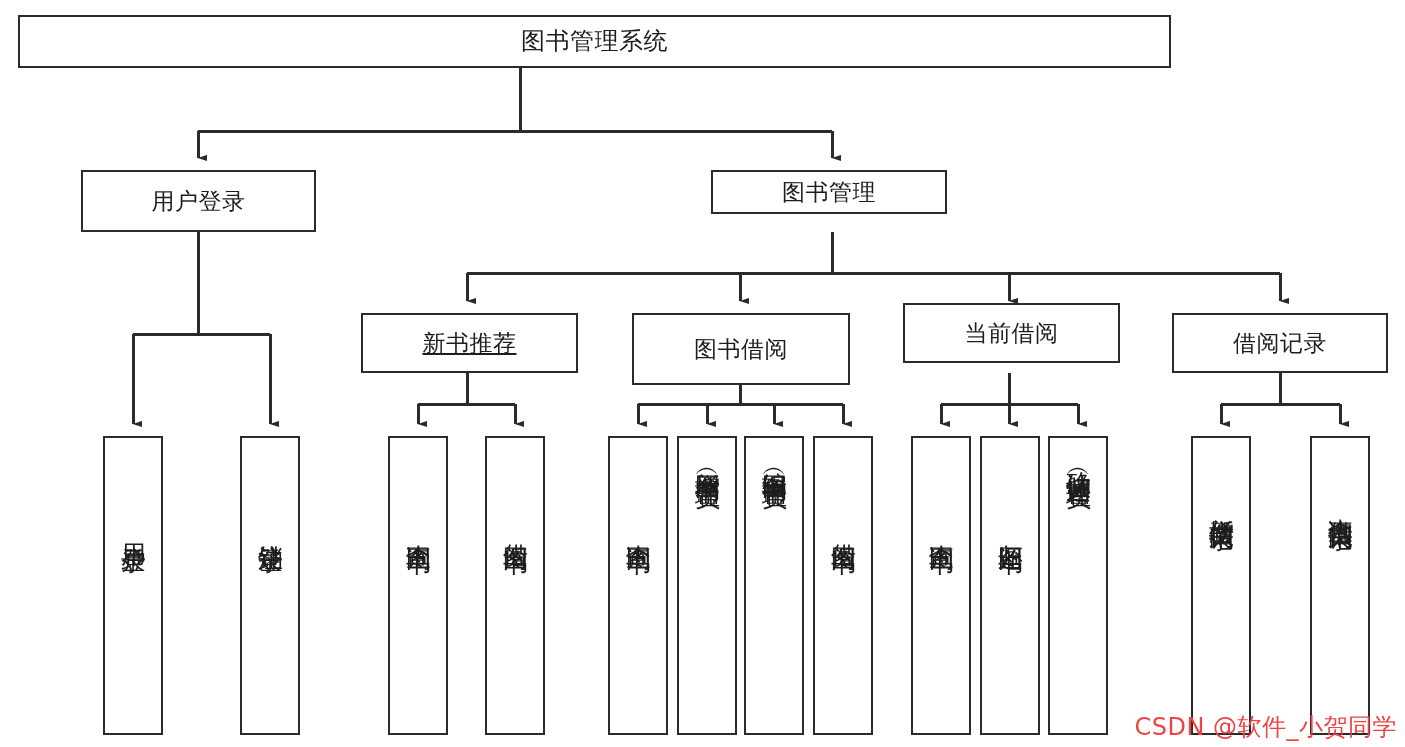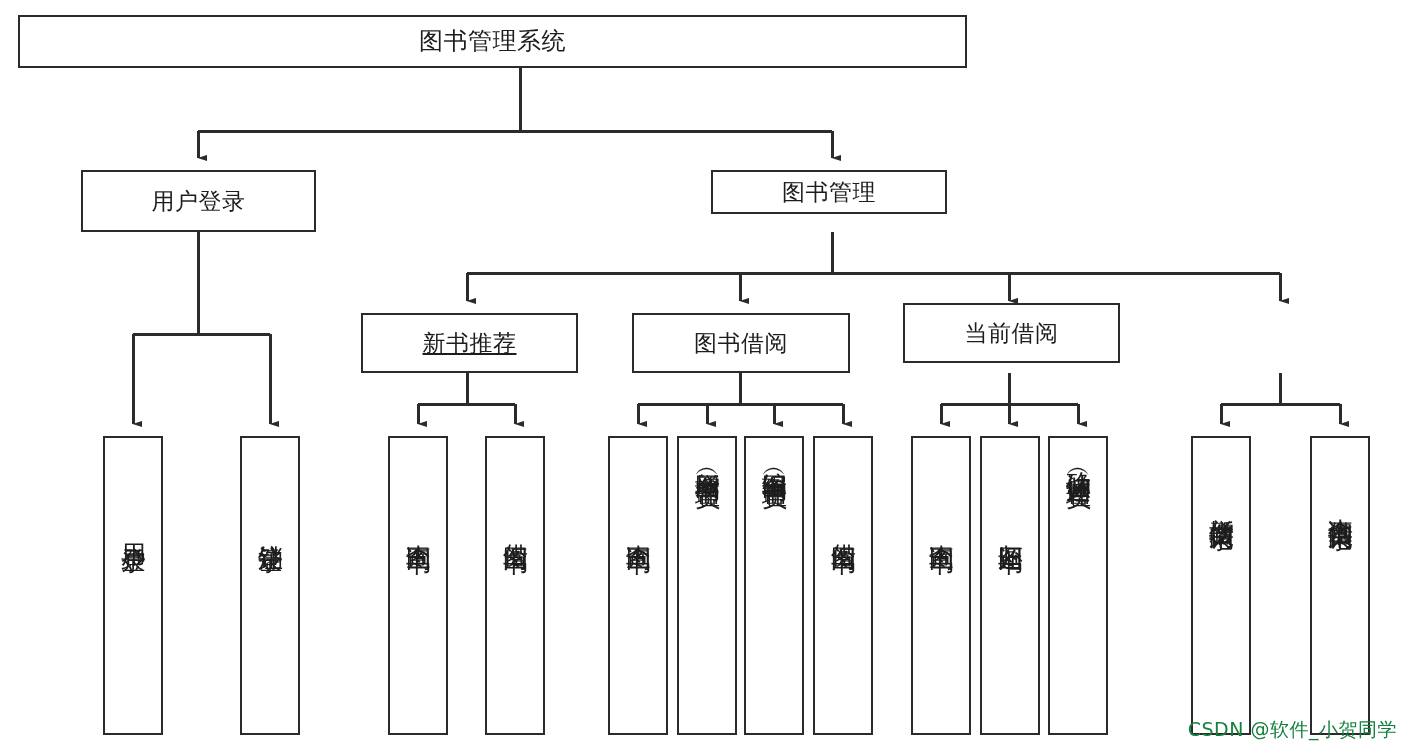--- a/index.html
+++ b/index.html
@@ -64,22 +64,22 @@
   .node.vertical.mid .node-label {
     margin-top: 46px;
   }
   .node.vertical.lowmid .node-label {
     margin-top: 72px;
   }
   #watermark {
     position: absolute;
     right: 8px;
     bottom: 4px;
-    font-size: 19px;
-    color: #15803d;
+    font-size: 24px;
+    color: #ef4444;
     white-space: nowrap;
     letter-spacing: 0.5px;
   }
 </style>
 </head>
 <body>
 
 <div id="diagram-root">
 
   <svg id="edge-layer" viewBox="0 0 1405 747" width="1405" height="747" xmlns="http://www.w3.org/2000/svg">
@@ -125,40 +125,43 @@
       <path d="M1009,404 L1009,424" marker-end="url(#arrowhead)"></path>
       <path d="M1078,404 L1078,424" marker-end="url(#arrowhead)"></path>
 
       <path d="M1280,373 L1280,404"></path>
       <path d="M1221,404 L1340,404"></path>
       <path d="M1221,404 L1221,424" marker-end="url(#arrowhead)"></path>
       <path d="M1340,404 L1340,424" marker-end="url(#arrowhead)"></path>
     </g>
   </svg>
 
-  <div class="node root horizontal" style="left:18px; top:15px; width:949px; height:53px;">
+  <div class="node root horizontal" style="left:18px; top:15px; width:1153px; height:53px;">
     <span class="node-label">图书管理系统</span>
   </div>
 
   <div class="node horizontal" style="left:81px; top:170px; width:235px; height:62px;">
     <span class="node-label">用户登录</span>
   </div>
   <div class="node horizontal" style="left:711px; top:170px; width:236px; height:44px;">
     <span class="node-label">图书管理</span>
   </div>
 
   <div class="node horizontal" style="left:361px; top:313px; width:217px; height:60px;text-decoration:underline;">
     <span class="node-label">新书推荐</span>
   </div>
-  <div class="node horizontal" style="left:632px; top:313px; width:218px; height:60px;">
+  <div class="node horizontal" style="left:632px; top:313px; width:218px; height:72px;">
     <span class="node-label">图书借阅</span>
   </div>
   <div class="node horizontal" style="left:903px; top:303px; width:217px; height:60px;">
     <span class="node-label">当前借阅</span>
   </div>
+  <div class="node horizontal" style="left:1172px; top:313px; width:216px; height:60px;">
+    <span class="node-label">借阅记录</span>
+  </div>
 
   <div class="node vertical lowmid" style="left:103px; top:436px; width:60px; height:299px;">
     <span class="node-label">用户登录</span>
   </div>
   <div class="node vertical lowmid" style="left:240px; top:436px; width:60px; height:299px;">
     <span class="node-label">注销登录</span>
   </div>
 
   <div class="node vertical lowmid" style="left:388px; top:436px; width:60px; height:299px;">
     <span class="node-label">查询图书</span>

